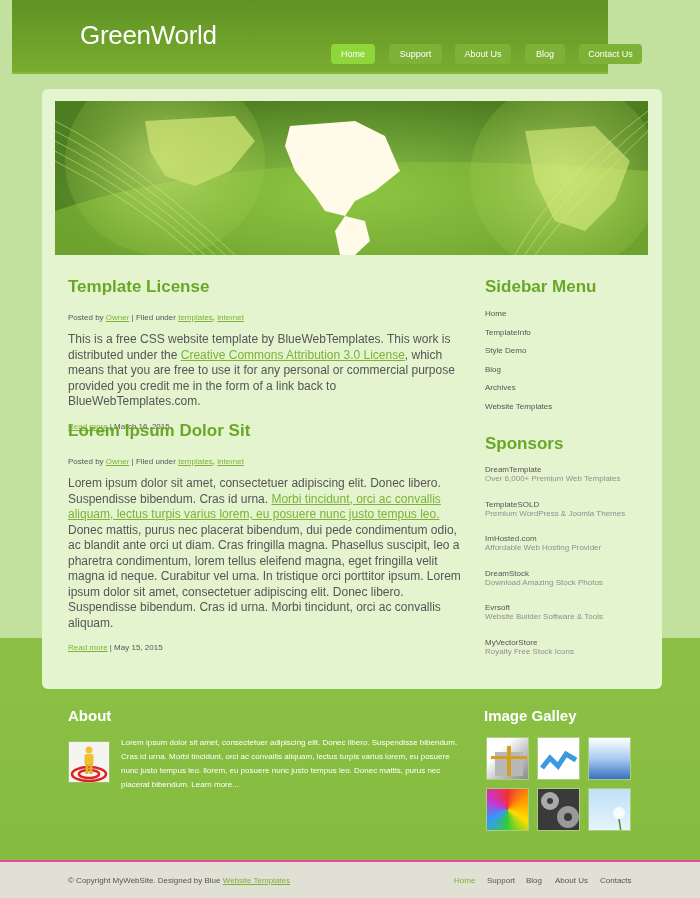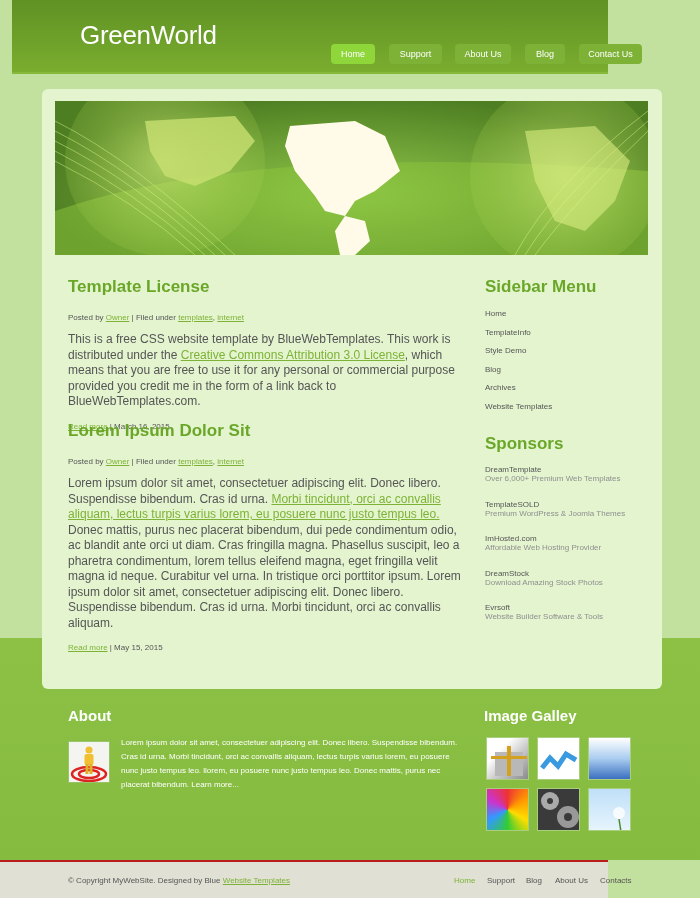--- a/index.html
+++ b/index.html
@@ -29,21 +29,21 @@
 .sp .d{font-size:8px;color:#8f8f8f;}
 .sp .item{height:34.5px}
 .about{position:absolute;left:68px;top:707px;width:395px}
 .about h3,.gallery h3{font-size:15px;color:#fff;font-weight:bold}
 .about .img{position:absolute;left:0;top:34px;width:42px;height:42px;background:#f4f4f0;border:1px solid #9bc46a}
 .about p{position:absolute;left:53px;top:29px;width:345px;font-size:8px;color:#fff;line-height:14px}
 .about p a{color:#fff;}
 .gallery{position:absolute;left:484px;top:707px;width:160px}
 .thumbs{position:absolute;left:2px;top:30px;width:150px}
 .thumb{position:absolute;width:43px;height:43px;border:1px solid #a9cf7c;overflow:hidden}
-.footer{position:absolute;left:0;top:860px;width:608px;height:38px;background:#e0e0d4;border-top:2px solid #b91c1c}
+.footer{position:absolute;left:0;top:860px;width:700px;height:38px;background:#e0e0d4;border-top:2px solid #ec4899}
 .copy{position:absolute;left:68px;top:14px;font-size:8px;color:#555}
 .copy a{color:#7db236;text-decoration:underline}
 .fnav{position:absolute;top:14px;font-size:8px;color:#555}
 .fnav a{position:absolute;color:#555;text-decoration:none;white-space:nowrap}
 .fnav a.active{color:#7db236}
 </style>
 </head>
 <body>
 
 <div class="lightbg"></div>
@@ -132,20 +132,24 @@
         <div class="d">Affordable Web Hosting Provider</div>
       </div>
     <div class="item">
         <div class="n">DreamStock</div>
         <div class="d">Download Amazing Stock Photos</div>
       </div>
     <div class="item">
         <div class="n">Evrsoft</div>
         <div class="d">Website Builder Software &amp; Tools</div>
       </div>
+    <div class="item">
+        <div class="n">MyVectorStore</div>
+        <div class="d">Royalty Free Stock Icons</div>
+      </div>
   </div>
 </div>
 
 <div class="about">
   <h3>About</h3>
   <div class="img">
     <svg width="40" height="40" viewBox="0 0 40 40">
       <ellipse cx="20" cy="32" rx="17" ry="7" fill="none" stroke="#d22" stroke-width="2.5"></ellipse>
       <ellipse cx="20" cy="32" rx="10" ry="4" fill="none" stroke="#d22" stroke-width="2.5"></ellipse>
       <circle cx="20" cy="8" r="3.5" fill="#f0c030"></circle>

